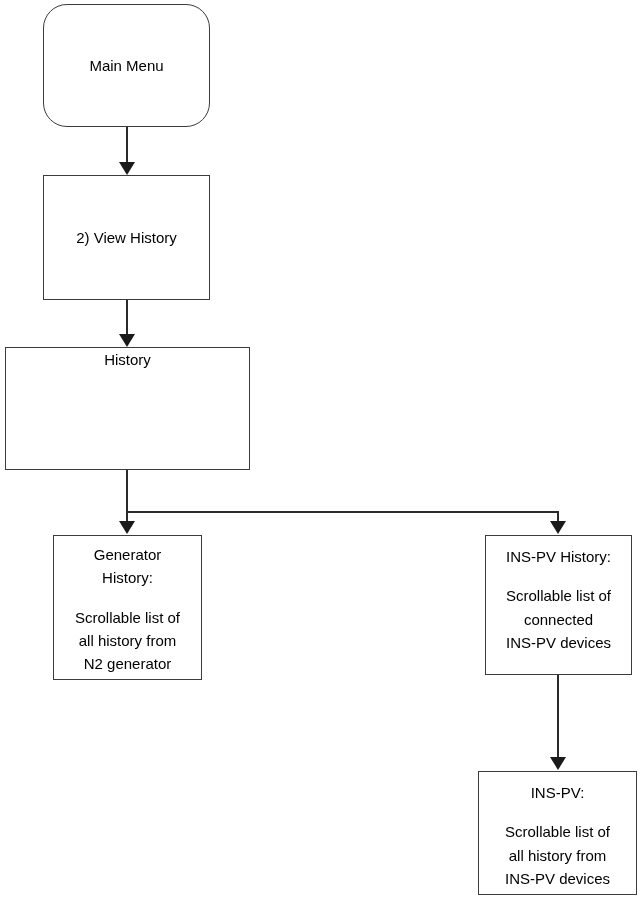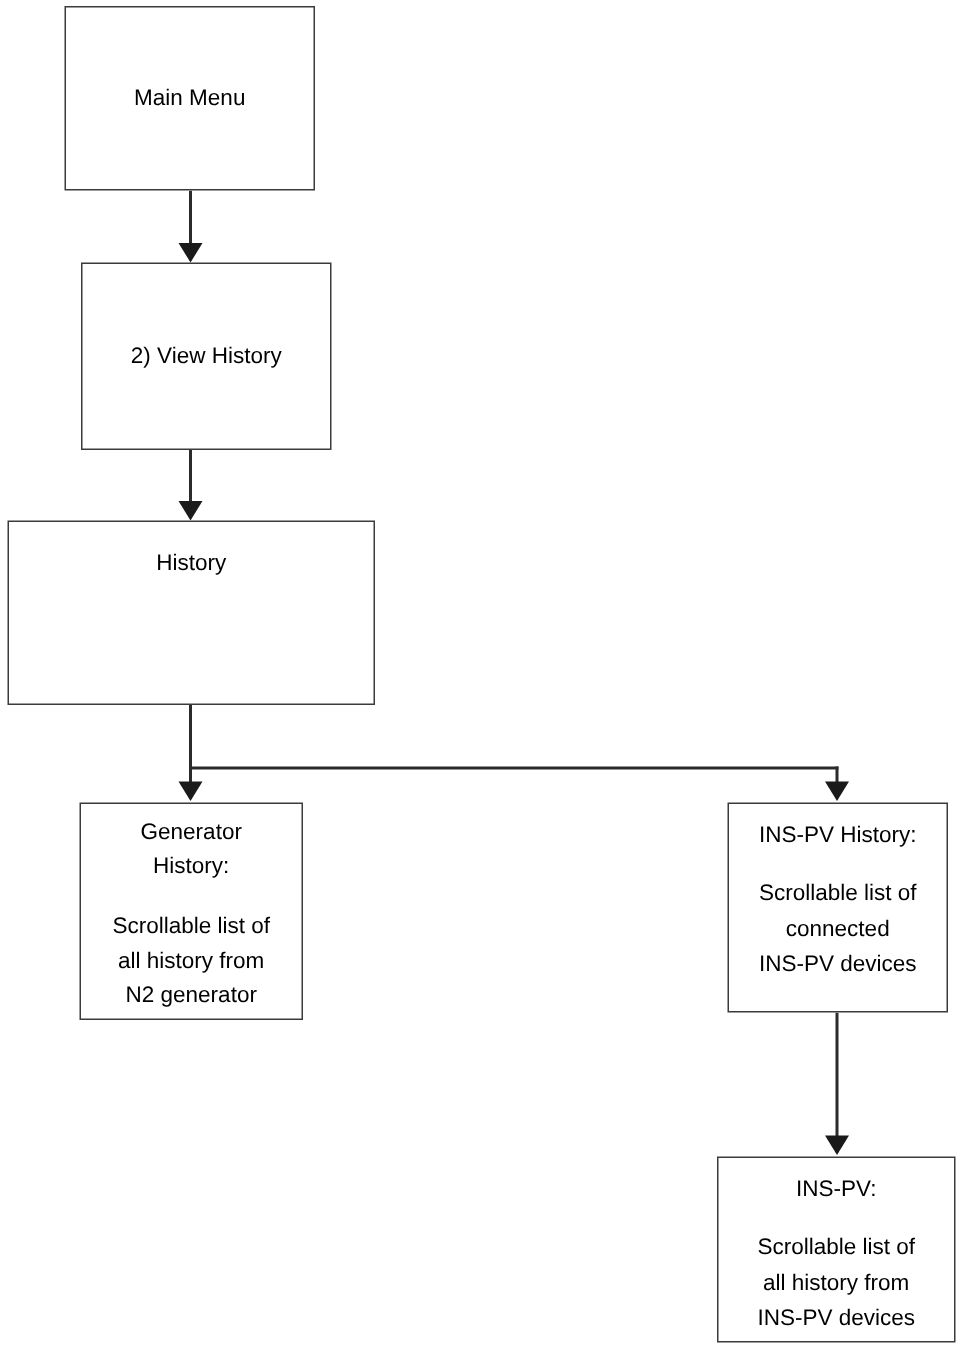--- a/index.html
+++ b/index.html
@@ -43,23 +43,23 @@
   }
   .node .body {
     display: block;
     white-space: pre-line;
   }
   .node .gap {
     display: block;
     height: 16px;
   }
   
-  #node-main-menu      { left: 43px;  top: 4px;   width: 167px; height: 123px; }
-  #node-view-history   { left: 43px;  top: 175px; width: 167px; height: 125px; margin-left: 11px; }
-  #node-history        { left: 5px;   top: 347px; width: 245px; height: 123px; padding-top: 16px; }
+  #node-main-menu      { left: 43px;  top: 4px;   width: 167px; height: 123px; border-radius: 24px; }
+  #node-view-history   { left: 43px;  top: 175px; width: 167px; height: 125px; }
+  #node-history        { left: 5px;   top: 347px; width: 245px; height: 123px; }
   #node-generator-hist { left: 53px;  top: 535px; width: 149px; height: 145px; padding-top: 7px; }
   #node-inspv-hist     { left: 485px; top: 535px; width: 147px; height: 140px; padding-top: 9px; }
   #node-inspv          { left: 478px; top: 771px; width: 159px; height: 124px; padding-top: 9px; }
 
   
   .vline {
     position: absolute;
     width: 2px;
     background: #2b2b2b;
     z-index: 1;

